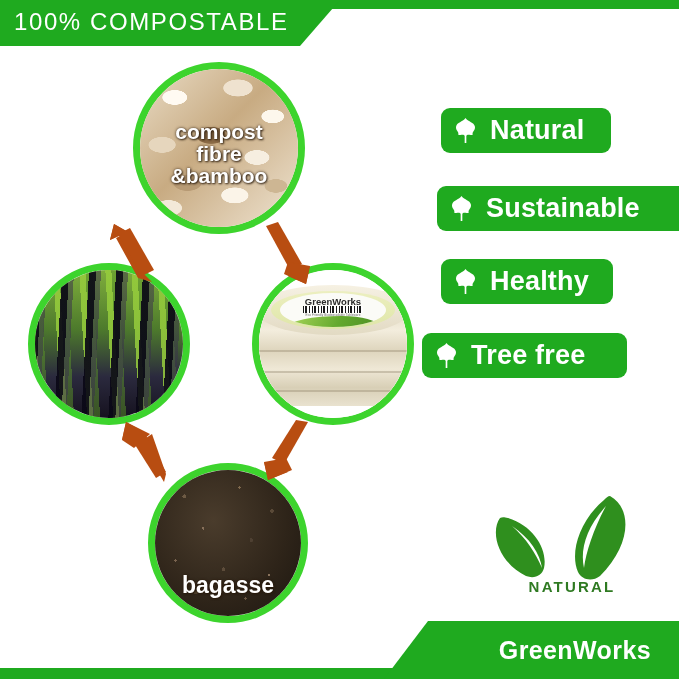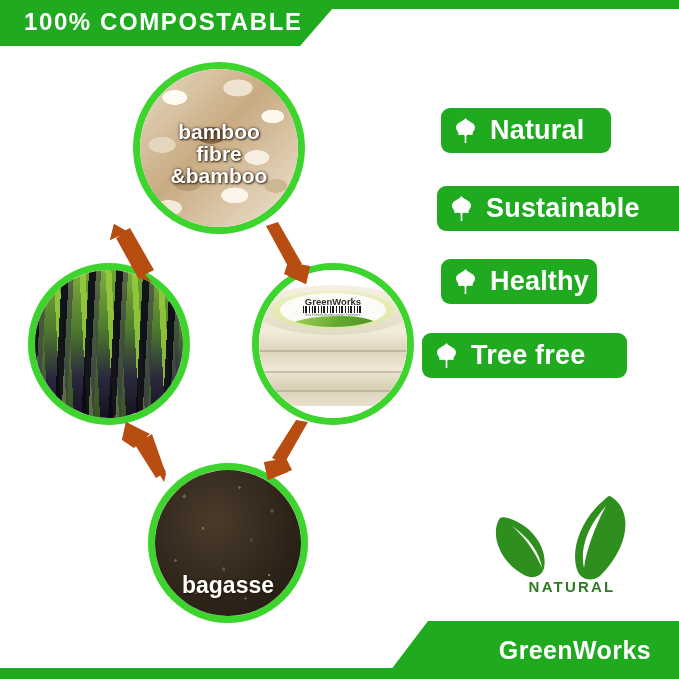--- a/index.html
+++ b/index.html
@@ -4,22 +4,22 @@
 <style>
   html,body{margin:0;padding:0;background:#fff;}
   body{width:679px;height:679px;overflow:hidden;position:relative;
        font-family:"Liberation Sans",sans-serif;}
   .stage{position:absolute;inset:0;background:#ffffff;}
 
   
   .top-strip{position:absolute;left:0;top:0;width:679px;height:9px;background:#1faa1f;}
   .header-block{position:absolute;left:0;top:0;width:340px;height:46px;background:#1faa1f;
       clip-path:polygon(0 0,340px 0,300px 46px,0 46px);}
-  .header-title{position:absolute;left:24px;top:8px;color:#ffffff;font-size:24px;
-      font-weight:700;letter-spacing:1.6px;white-space:nowrap;}
+  .header-title{position:absolute;left:14px;top:8px;color:#ffffff;font-size:24px;
+      font-weight:400;letter-spacing:1.6px;white-space:nowrap;}
 
   
   .bot-strip{position:absolute;left:0;bottom:0;width:679px;height:11px;background:#1faa1f;}
   .footer-block{position:absolute;right:0;bottom:0;width:295px;height:58px;background:#1faa1f;
       clip-path:polygon(44px 0,295px 0,295px 58px,0 58px);}
   .footer-title{position:absolute;right:28px;bottom:14px;color:#ffffff;font-size:25px;
       font-weight:700;letter-spacing:.4px;white-space:nowrap;}
 
   
   .circ{position:absolute;border-radius:50%;border:7px solid #3dd42d;overflow:hidden;
@@ -109,21 +109,21 @@
 
 <div class="stage">
 
   <div class="top-strip"></div>
   <div class="header-block"></div>
   <div class="header-title">100% COMPOSTABLE</div>
 
   <div class="circ" style="left:133px;top:62px;width:172px;height:172px;">
     <div class="fill tex-bagasse"></div>
     <div class="clabel" style="top:52px;font-size:21px;">
-      <div>bamboo</div>
+      <div>compost</div>
       <div>fibre</div>
       <div>&amp;bamboo</div>
     </div>
   </div>
 
   <div class="circ" style="left:28px;top:263px;width:162px;height:162px;">
     <div class="fill tex-cane"></div>
   </div>
 
   <div class="circ" style="left:252px;top:263px;width:162px;height:162px;">
@@ -188,21 +188,21 @@
     <span class="btxt">Natural</span>
   </div>
 
   <div class="badge" style="left:437px;top:186px;width:280px;">
     <svg class="leaf" viewBox="0 0 24 26">
       <path d="M12 1 C15 5 20 5 21 9 C22 13 18 14 19 17 C16 18 14 16 12.8 18.2 L12.8 25 L11.2 25 L11.2 18.2 C10 16 8 18 5 17 C6 14 2 13 3 9 C4 5 9 5 12 1 Z" fill="#ffffff"></path>
     </svg>
     <span class="btxt">Sustainable</span>
   </div>
 
-  <div class="badge" style="left:441px;top:259px;width:156px;">
+  <div class="badge" style="left:441px;top:259px;width:172px;">
     <svg class="leaf" viewBox="0 0 24 26">
       <path d="M12 1 C15 5 20 5 21 9 C22 13 18 14 19 17 C16 18 14 16 12.8 18.2 L12.8 25 L11.2 25 L11.2 18.2 C10 16 8 18 5 17 C6 14 2 13 3 9 C4 5 9 5 12 1 Z" fill="#ffffff"></path>
     </svg>
     <span class="btxt">Healthy</span>
   </div>
 
   <div class="badge" style="left:422px;top:333px;width:205px;">
     <svg class="leaf" viewBox="0 0 24 26">
       <path d="M12 1 C15 5 20 5 21 9 C22 13 18 14 19 17 C16 18 14 16 12.8 18.2 L12.8 25 L11.2 25 L11.2 18.2 C10 16 8 18 5 17 C6 14 2 13 3 9 C4 5 9 5 12 1 Z" fill="#ffffff"></path>
     </svg>

